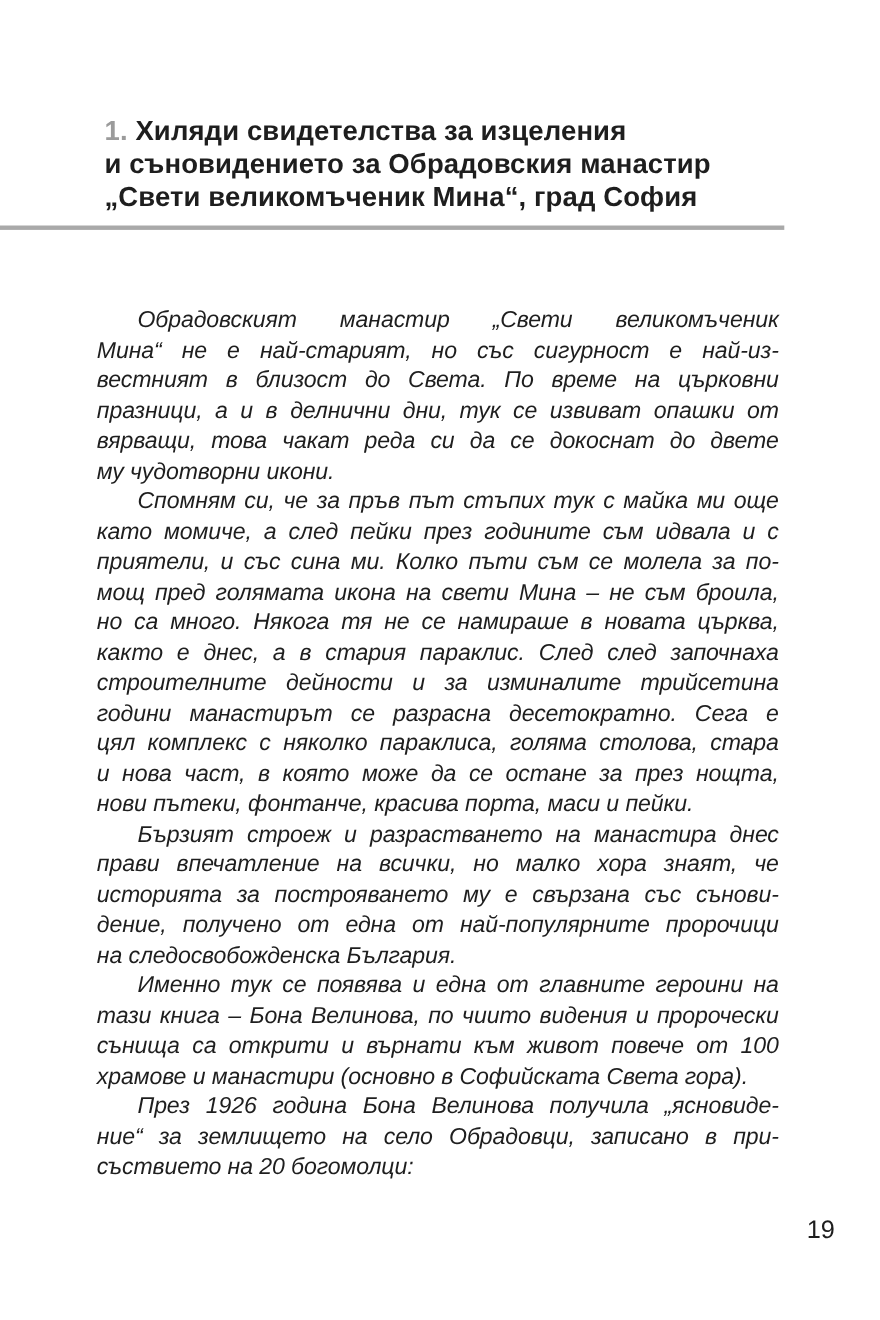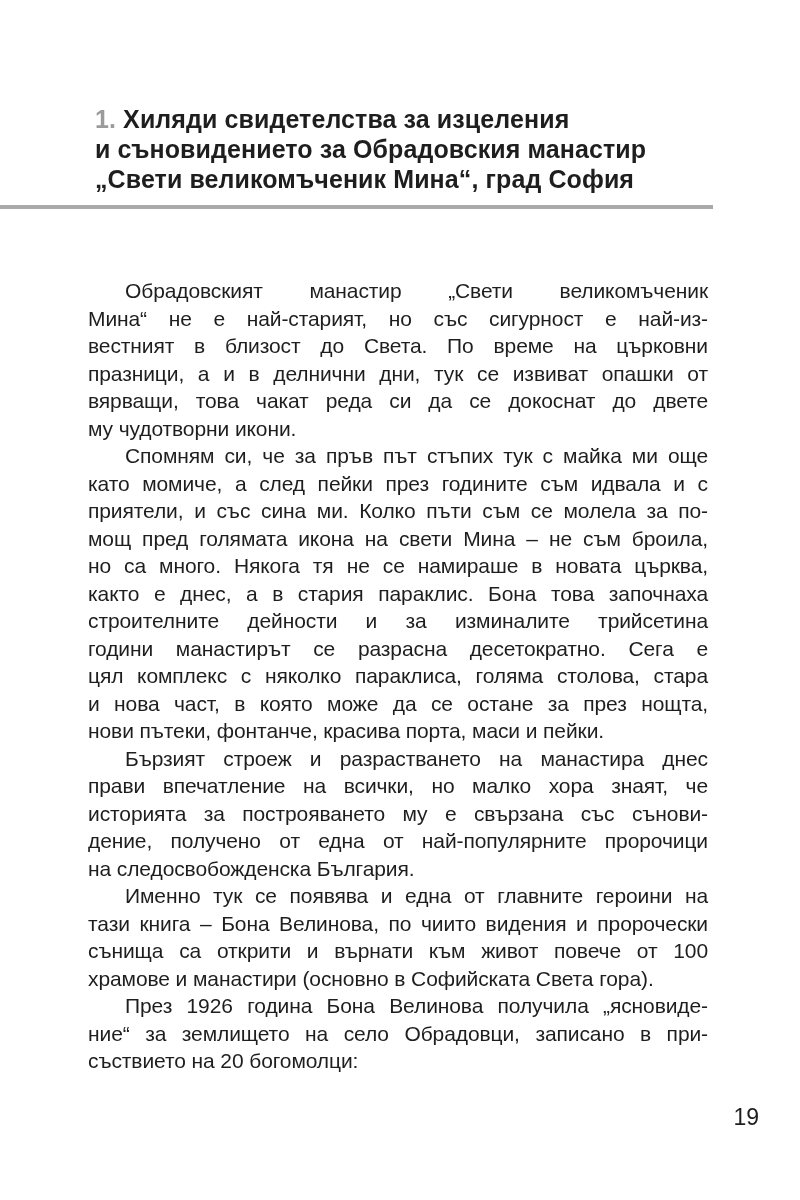--- a/index.html
+++ b/index.html
@@ -41,21 +41,21 @@
   }
   .body-text {
     position: absolute;
     left: 88px;
     top: 277px;
     width: 620px;
     font-size: 21px;
     line-height: 27.5px;
     letter-spacing: -0.1px;
   }
-  .para { margin: 0; padding: 0; }
+  .para { margin: 0; padding: 0; font-style: italic; }
   .line {
     text-align: justify;
     text-align-last: justify;
     white-space: normal;
   }
   .line.last {
     text-align-last: left;
   }
   .line.indent {
     padding-left: 37px;
@@ -91,21 +91,21 @@
         <div class="line">празници, а и в делнични дни, тук се извиват опашки от</div>
         <div class="line">вярващи, това чакат реда си да се докоснат до двете</div>
         <div class="line last">му чудотворни икони.</div>
       </div>
       <div class="para">
         <div class="line indent">Спомням си, че за пръв път стъпих тук с майка ми още</div>
         <div class="line">като момиче, а след пейки през годините съм идвала и с</div>
         <div class="line">приятели, и със сина ми. Колко пъти съм се молела за по-</div>
         <div class="line">мощ пред голямата икона на свети Мина – не съм броила,</div>
         <div class="line">но са много. Някога тя не се намираше в новата църква,</div>
-        <div class="line">както е днес, а в стария параклис. Бона това започнаха</div>
+        <div class="line">както е днес, а в стария параклис. След след започнаха</div>
         <div class="line">строителните дейности и за изминалите трийсетина</div>
         <div class="line">години манастирът се разрасна десетократно. Сега е</div>
         <div class="line">цял комплекс с няколко параклиса, голяма столова, стара</div>
         <div class="line">и нова част, в която може да се остане за през нощта,</div>
         <div class="line last">нови пътеки, фонтанче, красива порта, маси и пейки.</div>
       </div>
       <div class="para">
         <div class="line indent">Бързият строеж и разрастването на манастира днес</div>
         <div class="line">прави впечатление на всички, но малко хора знаят, че</div>
         <div class="line">историята за построяването му е свързана със сънови-</div>

